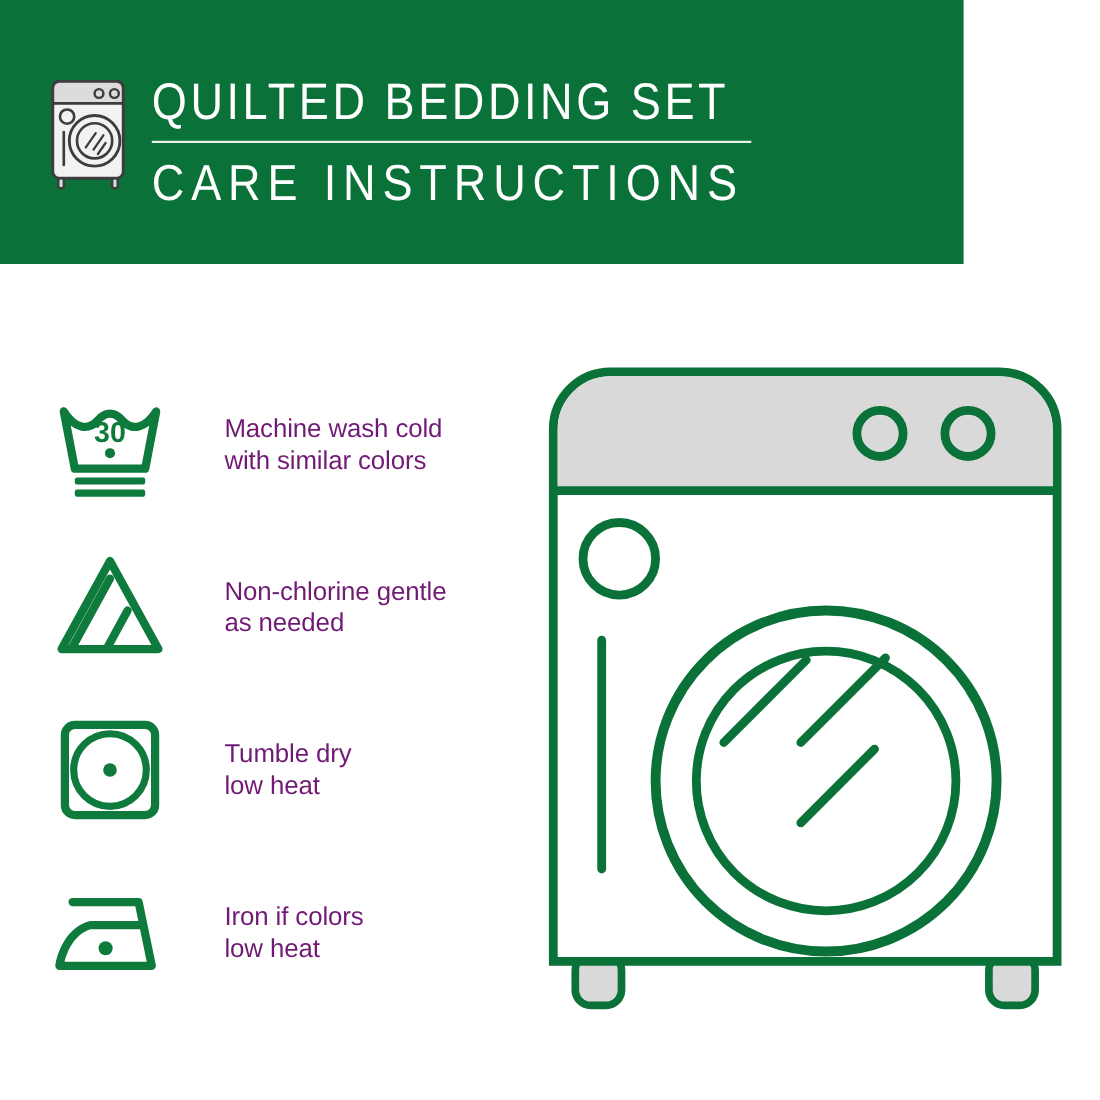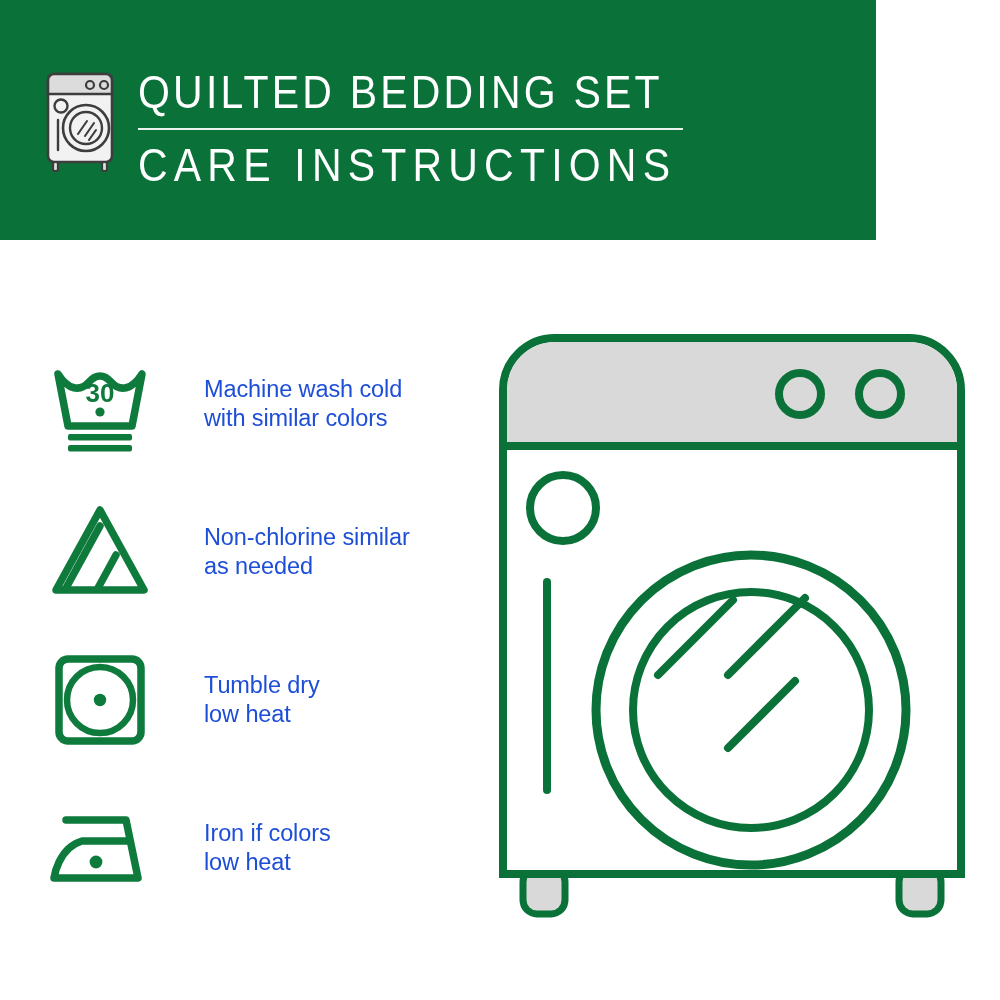--- a/index.html
+++ b/index.html
@@ -96,21 +96,21 @@
     align-items: center;
     justify-content: flex-start;
     text-decoration: underline;
   }
   .care-symbol svg { display: block; }
   .care-text {
     margin-left: 48px;
     font-family: "Liberation Sans", sans-serif;
     font-size: 23.5px;
     line-height: 29px;
-    color: #1d4ed8;
+    color: #701a75;
     font-weight: 400;
     letter-spacing: -0.1px;
   }
   .care-text .l { display: block; white-space: nowrap; }
 
   
   .washer {
     position: absolute;
     left: 495px;
     top: 330px;
@@ -179,21 +179,21 @@
       <div class="care-symbol">
         <svg viewBox="0 0 112 112" width="112" height="112" aria-hidden="true">
           <g fill="none" stroke="#0e7a3c" stroke-width="7.5" stroke-linecap="round" stroke-linejoin="round">
             <path d="M56 14 L100 94 L12 94 Z"></path>
             <line x1="56" y1="30" x2="22" y2="92"></line>
             <line x1="72" y1="59" x2="54" y2="92"></line>
           </g>
         </svg>
       </div>
       <div class="care-text">
-        <span class="l">Non-chlorine similar</span>
+        <span class="l">Non-chlorine gentle</span>
         <span class="l">as needed</span>
       </div>
     </div>
 
     <div class="care-row">
       <div class="care-symbol">
         <svg viewBox="0 0 112 112" width="112" height="112" aria-hidden="true">
           <rect x="15" y="15" width="82" height="82" rx="9" ry="9" fill="none" stroke="#0e7a3c" stroke-width="7.5"></rect>
           <circle cx="56" cy="56" r="33" fill="none" stroke="#0e7a3c" stroke-width="6.5"></circle>
           <circle cx="56" cy="56" r="6.2" fill="#0e7a3c"></circle>

